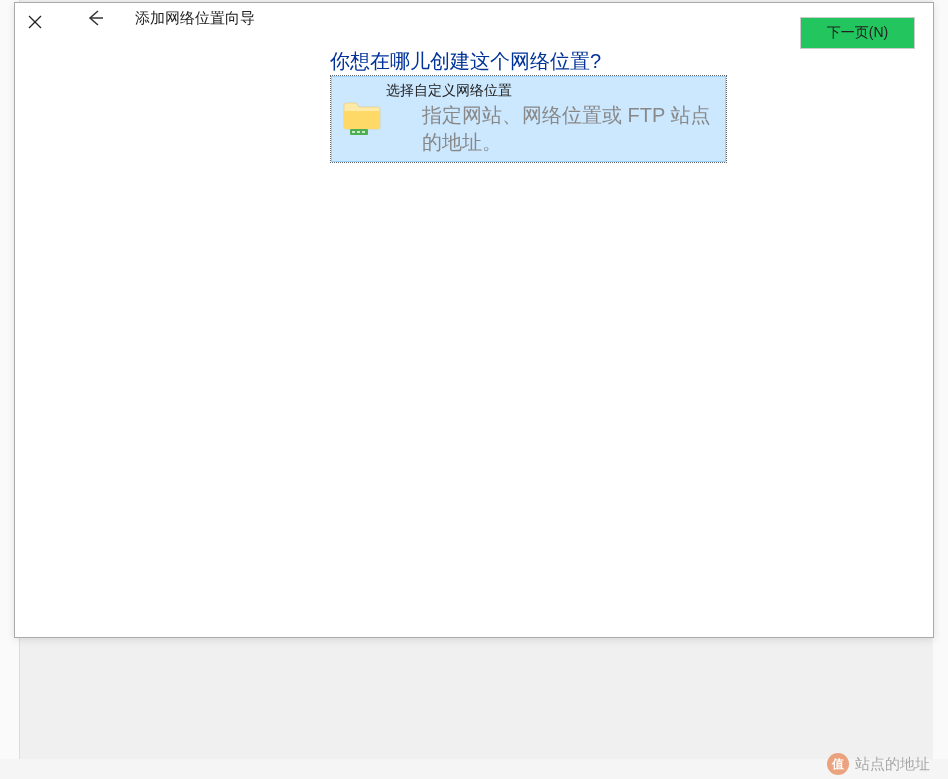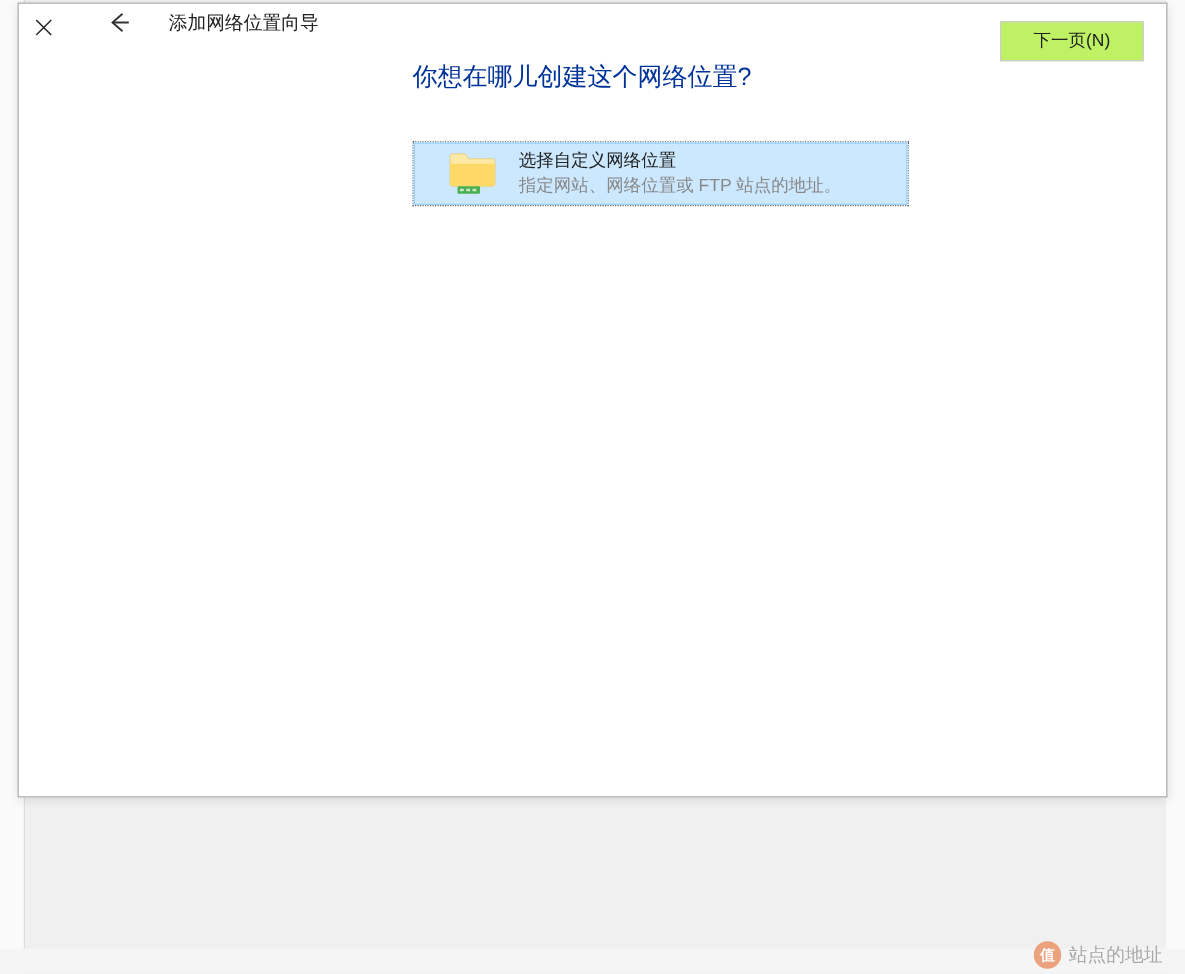--- a/index.html
+++ b/index.html
@@ -155,36 +155,35 @@
     
     .dialog-content {
       flex: 1;
       padding: 45px 55px 20px 55px;
       overflow: hidden;
     }
     
     .question-heading {
       font-size: 20px;
       color: #003399;
-      margin-bottom: 38px;
       font-weight: 400;
     }
     
     .option-list {
       border: 1px dotted #666;
       width: 100%;
     }
     
     .option-item {
       background: #cce8ff;
       border: 1px solid #99d1ff;
       display: flex;
       align-items: center;
-      padding: 5px 26px;
-      gap: 17px;
+      padding: 5px 10px;
+      gap: 4px;
       cursor: pointer;
     }
     
     .folder-icon {
       width: 40px;
       height: 36px;
       position: relative;
       flex-shrink: 0;
     }
     
@@ -198,38 +197,39 @@
       flex-direction: column;
       gap: 2px;
     }
     
     .option-title {
       font-size: 14px;
       color: #222;
     }
     
     .option-desc {
-      font-size: 14px;
+      font-size: 20px;
       color: #888;
+      margin-left: 36px;
     }
     
     .dialog-footer {
       height: 60px;
       display: flex;
       align-items: center;
       justify-content: flex-end;
       padding: 0 18px;
       gap: 10px;
     }
     
     .btn {
       min-width: 110px;
       height: 32px;
       border: 1px solid #ccc;
-      background: #bef264;
+      background: #22c55e;
       font-size: 14px;
       color: #222;
       cursor: pointer;
       display: flex;
       align-items: center;
       justify-content: center;
       font-family: inherit;
     }
     
     .btn-primary {

